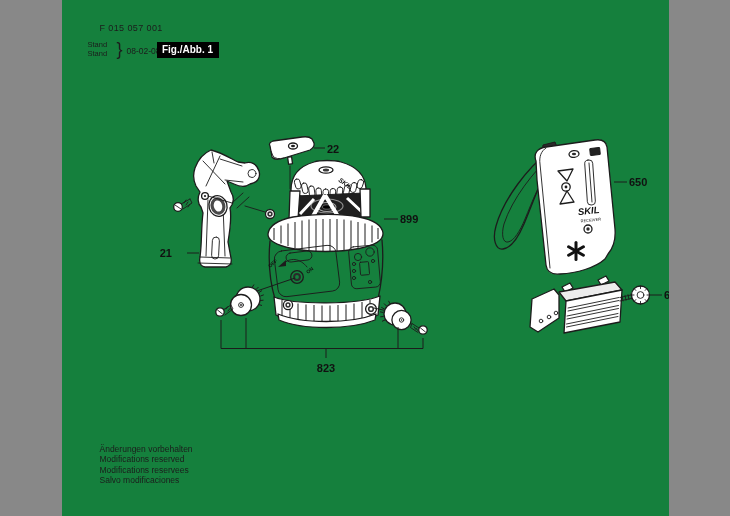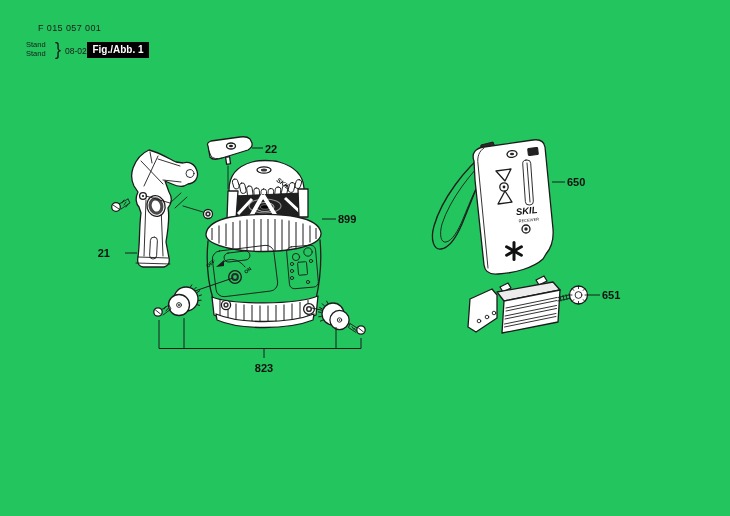--- a/index.html
+++ b/index.html
@@ -1,27 +1,27 @@
 <!DOCTYPE html>
 <html><head>
 <meta charset="utf-8">
 <style>
   html,body { margin:0; padding:0; background:#888; }
   #page {
-    position:relative; width:730px; height:516px; background:#22c55e;
+    position:relative; width:607px; height:516px; background:#15803d;
     font-family:"Liberation Sans", sans-serif; overflow:hidden;
     margin:0 auto;
   }
   .abs { position:absolute; }
   #doc-number { left:38px; top:23px; font-size:9px; color:#1c1c1c; letter-spacing:.4px; }
   #stand-issue { left:26px; top:41px; font-size:7.5px; line-height:8.5px; color:#1c1c1c; }
   #brace { left:55px; top:39px; font-size:18px; color:#1c1c1c; font-weight:400; }
   #issue-date { left:65px; top:46px; font-size:8.5px; color:#1c1c1c; }
   #fig-badge {
-    left:87px; top:42px; width:62px; height:16px; background:#000;
+    left:95px; top:42px; width:62px; height:16px; background:#000;
     color:#fff; font-size:10px; font-weight:bold; text-align:center; line-height:16px;
   }
   #footer { left:38px; top:444px; font-size:8.5px; line-height:10.4px; color:#1c1c1c; }
   svg text { font-family:"Liberation Sans", sans-serif; }
   .plabel { font-size:11px; font-weight:bold; fill:#111; }
   .ln  { fill:none;  stroke:#1c1c1c; stroke-width:1.3; stroke-linecap:round; stroke-linejoin:round; }
   .lnt { fill:none;  stroke:#1c1c1c; stroke-width:0.9; stroke-linecap:round; stroke-linejoin:round; }
   .fw  { fill:#ffffff; stroke:#1c1c1c; stroke-width:1.3; stroke-linejoin:round; }
   .fg  { fill:#ececec; stroke:#1c1c1c; stroke-width:1.3; stroke-linejoin:round; }
   .fd  { fill:#1f1f1f; stroke:#1c1c1c; stroke-width:1; }
@@ -273,14 +273,20 @@
       <text class="plabel" x="264" y="372" text-anchor="middle">823</text>
 
       <line class="leader" x1="552" y1="182" x2="565" y2="182"></line>
       <text class="plabel" x="567" y="186">650</text>
 
       <line class="leader" x1="588" y1="295" x2="600" y2="295"></line>
       <text class="plabel" x="602" y="299">651</text>
     </g>
   </svg>
 
+  <div class="abs" id="footer">
+    <div>Änderungen vorbehalten</div>
+    <div>Modifications reserved</div>
+    <div>Modifications reservees</div>
+    <div>Salvo modificaciones</div>
+  </div>
 
 </div>
 
 </body></html>

